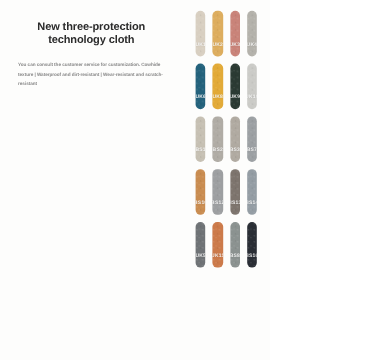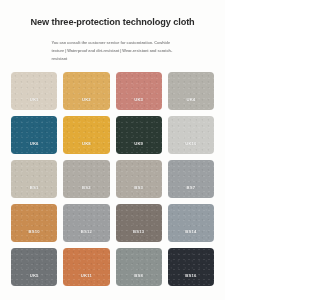--- a/index.html
+++ b/index.html
@@ -13,21 +13,20 @@
     font-family: "Liberation Sans", sans-serif;
     overflow: hidden;
   }
   .page {
     width: 225px;
     height: 300px;
     position: relative;
     background: #fdfdfc;
     box-sizing: border-box;
     display: flex;
-    flex-direction: column;
   }
   .header {
     padding: 17px 10px 0 10px;
     text-align: center;
   }
   .title {
     font-size: 9.2px;
     font-weight: bold;
     color: #2b2b2b;
     letter-spacing: -0.1px;

